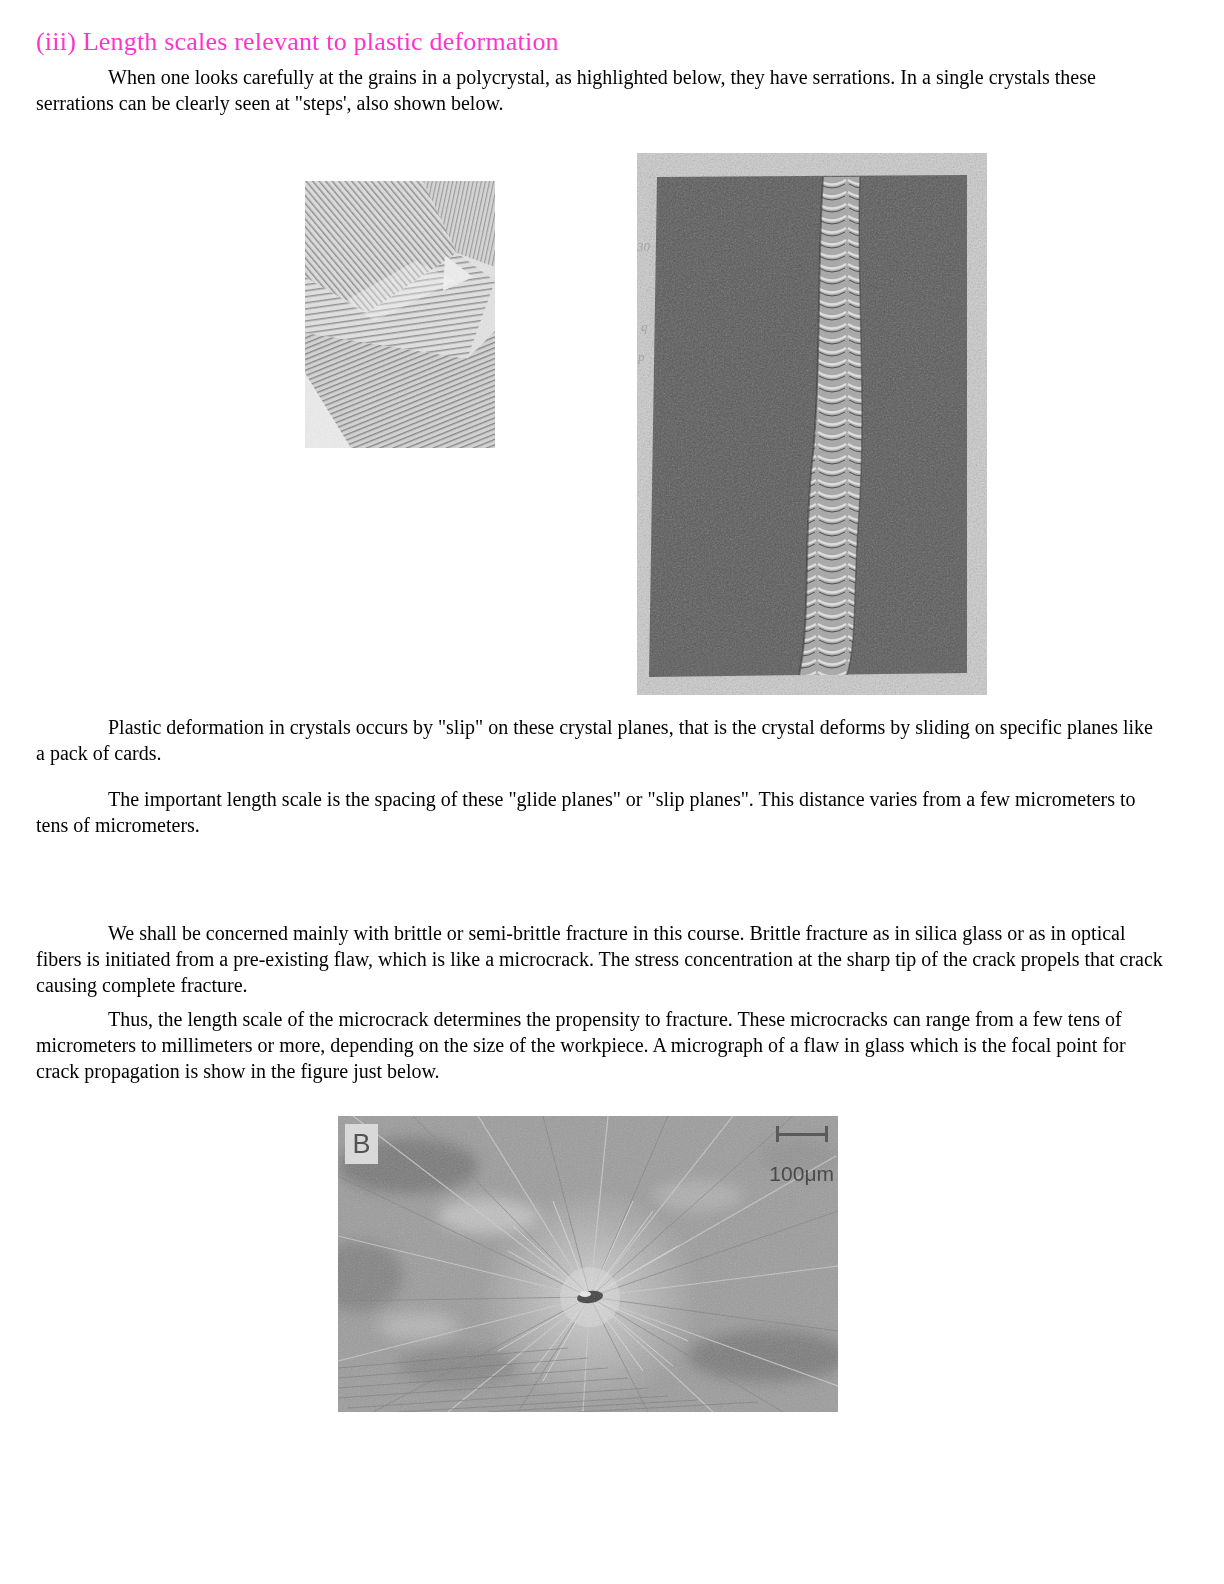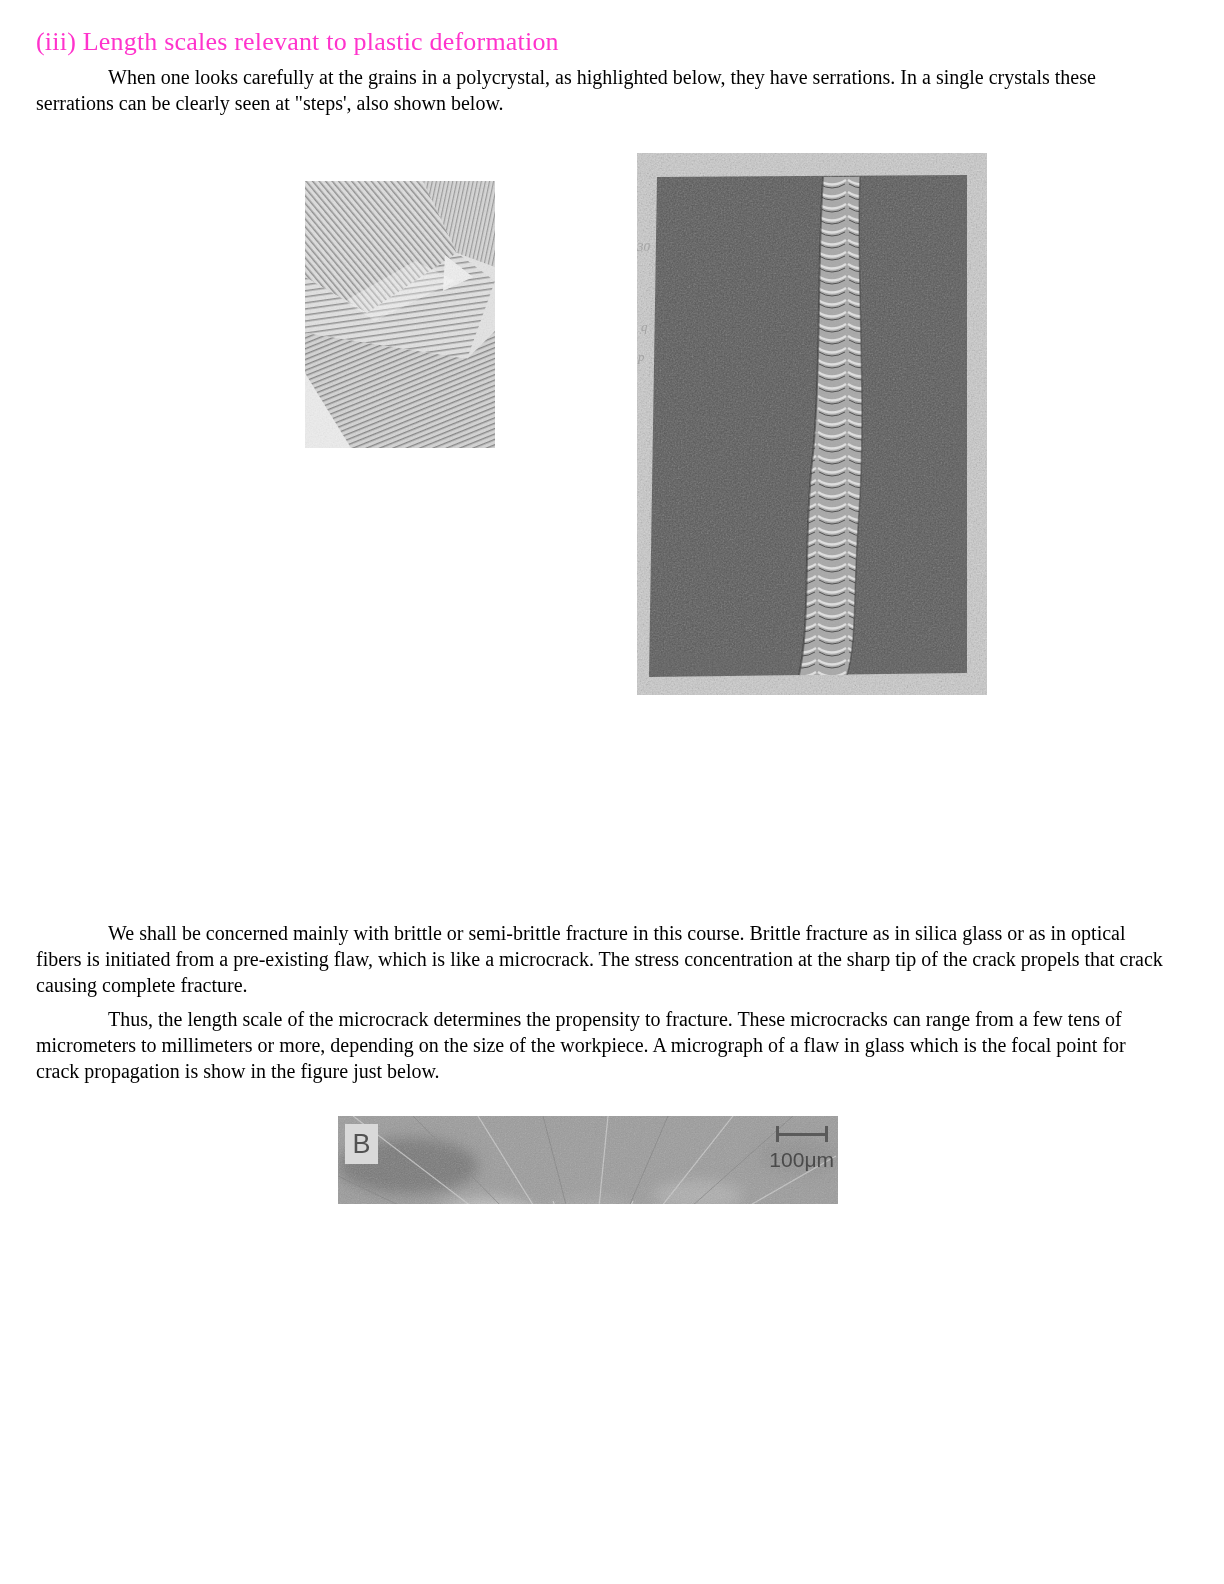--- a/index.html
+++ b/index.html
@@ -1,18 +1,18 @@
 <!DOCTYPE html>
 <html><head>
 <meta charset="utf-8">
 <style>
   * { margin:0; padding:0; box-sizing:border-box; }
   html,body { background:#ffffff; }
   .page {
-    position:relative; width:1224px; height:1204px; background:#ffffff;
+    position:relative; width:1224px; height:1584px; background:#ffffff;
     font-family:"Liberation Serif", serif; color:#000000; overflow:hidden;
   }
   .heading {
     position:absolute; left:36px; font-size:26px; font-weight:normal;
     color:#ff33cc; letter-spacing:0.2px; white-space:nowrap;
   }
   .para {
     position:absolute; left:36px; width:1128px; font-size:20px;
     line-height:26px; text-indent:72px; color:#000000;
   }
@@ -38,21 +38,21 @@
   }
   .scale-wrap {
     position:absolute; right:4px; top:10px; text-align:right;
     font-family:"Liberation Sans", sans-serif; color:#4a4a4a;
   }
   .scale-bar {
     width:52px; height:16px; margin-left:auto; margin-right:6px;
     border-left:3px solid #5a5a5a; border-right:3px solid #5a5a5a;
     background:linear-gradient(#5a5a5a,#5a5a5a) center / 100% 3px no-repeat;
   }
-  .scale-label { font-size:21px; margin-top:6px; white-space:nowrap; }
+  .scale-label { font-size:21px; margin-top:20px; white-space:nowrap; }
 </style>
 </head>
 <body>
 
 <div class="page">
 
   <div class="heading" style="top:27px">(iii) Length scales relevant to plastic deformation</div>
 
   <p class="para" style="top:64px">When one looks carefully at the grains in a polycrystal, as highlighted below, they have serrations. In a single crystals these serrations can be clearly seen at "steps', also shown below.</p>
 
@@ -115,21 +115,23 @@
                L162,522 C174,470 166,380 176,300 C184,220 180,120 186,24 Z" fill="url(#serr)" opacity="0.95"></path>
       <path d="M186,24 C180,120 184,220 176,300 C166,380 174,470 162,522" fill="none" stroke="#2f2f2f" stroke-width="2" opacity="0.55"></path>
       <path d="M223,24 C219,120 230,250 222,360 C216,440 220,490 210,522" fill="none" stroke="#333333" stroke-width="1.5" opacity="0.5"></path>
       <rect width="350" height="542" filter="url(#n2)" opacity="0.12"></rect>
     </svg>
     <span class="margin-mark" style="left:0;top:86px">30</span>
     <span class="margin-mark" style="left:4px;top:166px">q</span>
     <span class="margin-mark" style="left:1px;top:196px">p</span>
   </div>
 
-
+  <p class="para" style="top:714px">Plastic deformation in crystals occurs by "slip" on these crystal planes, that is the crystal deforms by sliding on specific planes like a pack of cards.</p>
+
+  <p class="para" style="top:786px">The important length scale is the spacing of these "glide planes" or "slip planes". This distance varies from a few micrometers to tens of micrometers.</p>
 
 
   <p class="para" style="top:920px">We shall be concerned mainly with brittle or semi-brittle fracture in this course. Brittle fracture as in silica glass or as in optical fibers is initiated from a pre-existing flaw, which is like a microcrack. The stress concentration at the sharp tip of the crack propels that crack causing complete fracture.</p>
 
   <p class="para" style="top:1006px">Thus, the length scale of the microcrack determines the propensity to fracture. These microcracks can range from a few tens of micrometers to millimeters or more, depending on the size of the workpiece. A micrograph of a flaw in glass which is the focal point for crack propagation is show in the figure just below.</p>
 
   <div class="fig fig-glassflaw">
     <svg viewBox="0 0 500 296">
       <defs>
         <filter id="n3" x="0" y="0" width="100%" height="100%">

